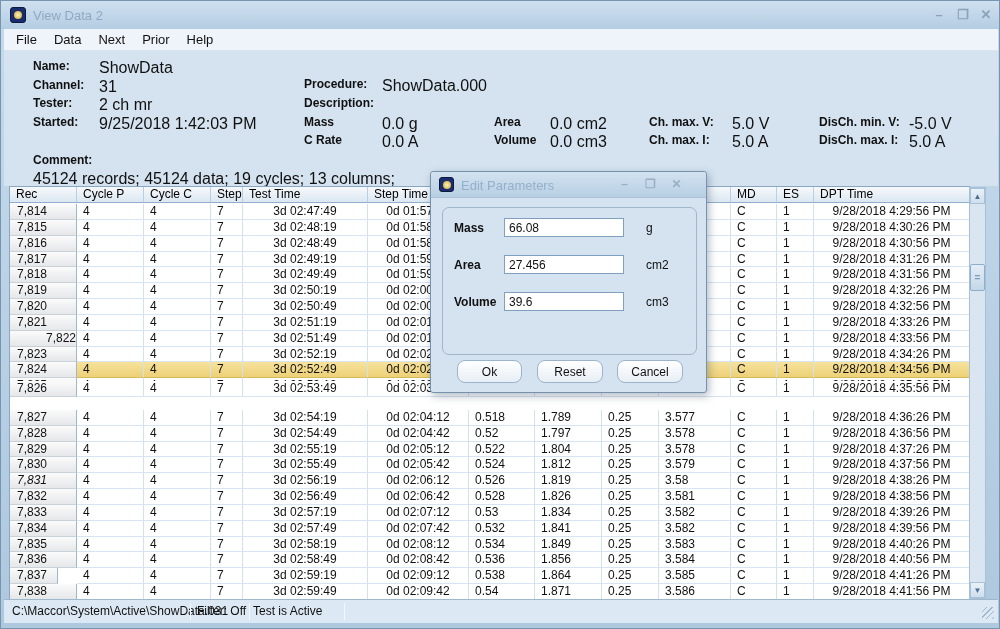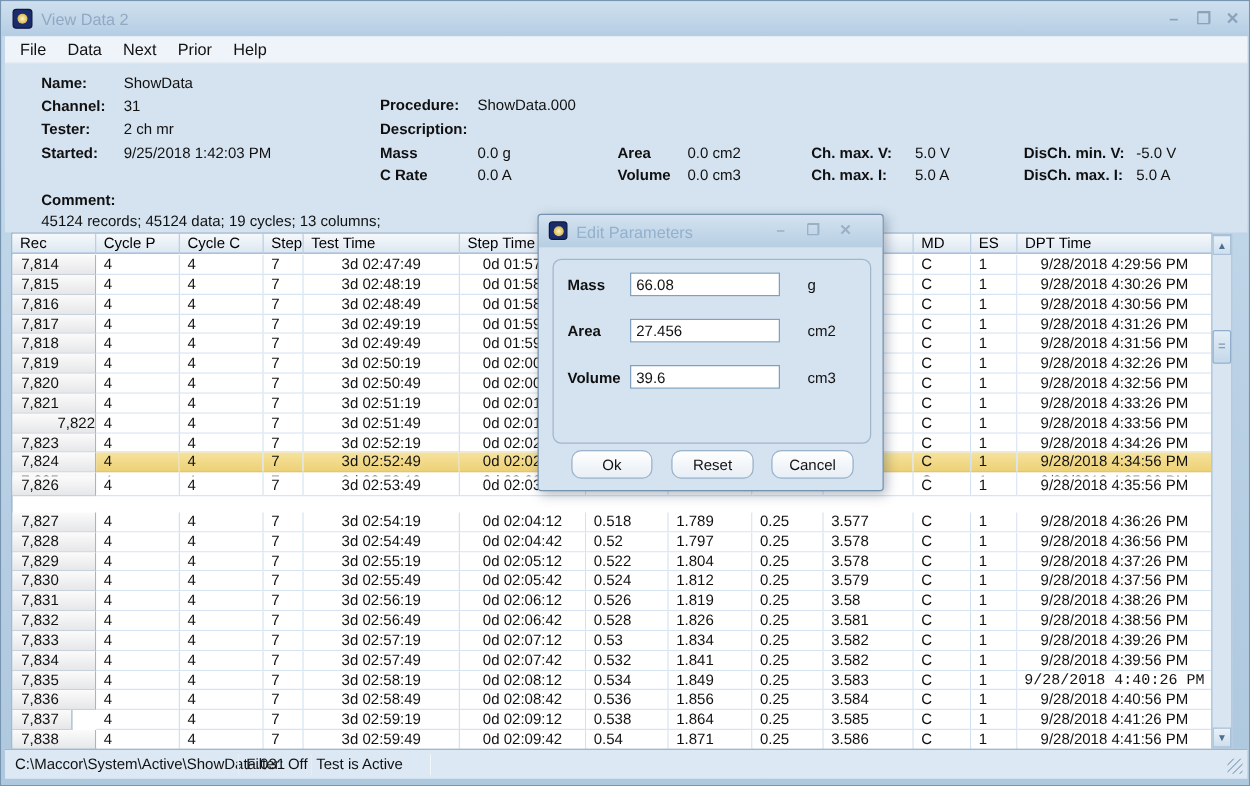--- a/index.html
+++ b/index.html
@@ -21,21 +21,21 @@
     font-size:13px; line-height:14px; color:#8aa3bb; font-weight:bold; }
   
   .menubar { position:absolute; left:3px; top:28px; width:994px; height:22px;
     background:#eff4fa; border-bottom:1px solid #dbe4ee; padding-left:12px; }
   .menu-item { display:inline-block; font-size:13px; color:#111; margin-right:17px;
     line-height:22px; }
   
   .info { position:absolute; left:3px; top:50px; width:994px; height:135px;
     background:#d5e3f0; }
   .lbl { position:absolute; font-size:12px; font-weight:bold; color:#101010; white-space:nowrap; }
-  .val { position:absolute; font-size:12px; color:#101010; white-space:nowrap; }
+  .val { position:absolute; font-size:16px; color:#101010; white-space:nowrap; }
   
   .grid { position:absolute; left:8px; top:185px; width:961px; height:413px;
     background:#fff; border:1px solid #89a7c3; }
   .thead { position:absolute; left:0; top:0; width:959px; height:16px;
     border-bottom:1px solid #8fb0cf; background:linear-gradient(#f6f9fc,#dce7f1); }
   .hcell { position:absolute; top:0; height:15px; font-size:12px; line-height:15px;
     color:#000; border-right:1px solid #b9cfe4; padding-left:6px; overflow:hidden;
     white-space:nowrap; }
   .tbody { position:absolute; left:0; top:17px; width:959px; height:396px; }
   .trow { position:absolute; left:0; width:959px; height:15.84px; }
@@ -406,21 +406,21 @@
           <div class="tcell center" style="left: 358px; width: 101px;">0d 02:05:42</div>
           <div class="tcell" style="left: 459px; width: 66px;">0.524</div>
           <div class="tcell" style="left: 525px; width: 67px;">1.812</div>
           <div class="tcell" style="left: 592px; width: 57px;">0.25</div>
           <div class="tcell" style="left: 649px; width: 72px;">3.579</div>
           <div class="tcell" style="left: 721px; width: 46px;">C</div>
           <div class="tcell" style="left: 767px; width: 37px;">1</div>
           <div class="tcell center" style="left: 804px; width: 156px;">9/28/2018 4:37:56 PM</div>
         </div>
         <div class="trow" style="top: 269.28px;">
-          <div class="tcell rec" style="left: 0px; width: 67px;">7,831</div>
+          <div class="tcell rec" style="left: 0px; width: 67px; font-style: italic;">7,831</div>
           <div class="tcell" style="left: 67px; width: 67px;">4</div>
           <div class="tcell" style="left: 134px; width: 67px;">4</div>
           <div class="tcell" style="left: 201px; width: 32px;">7</div>
           <div class="tcell center" style="left: 233px; width: 125px;">3d 02:56:19</div>
           <div class="tcell center" style="left: 358px; width: 101px;">0d 02:06:12</div>
           <div class="tcell" style="left: 459px; width: 66px;">0.526</div>
           <div class="tcell" style="left: 525px; width: 67px;">1.819</div>
           <div class="tcell" style="left: 592px; width: 57px;">0.25</div>
           <div class="tcell" style="left: 649px; width: 72px;">3.58</div>
           <div class="tcell" style="left: 721px; width: 46px;">C</div>
@@ -478,21 +478,21 @@
           <div class="tcell" style="left: 134px; width: 67px;">4</div>
           <div class="tcell" style="left: 201px; width: 32px;">7</div>
           <div class="tcell center" style="left: 233px; width: 125px;">3d 02:58:19</div>
           <div class="tcell center" style="left: 358px; width: 101px;">0d 02:08:12</div>
           <div class="tcell" style="left: 459px; width: 66px;">0.534</div>
           <div class="tcell" style="left: 525px; width: 67px;">1.849</div>
           <div class="tcell" style="left: 592px; width: 57px;">0.25</div>
           <div class="tcell" style="left: 649px; width: 72px;">3.583</div>
           <div class="tcell" style="left: 721px; width: 46px;">C</div>
           <div class="tcell" style="left: 767px; width: 37px;">1</div>
-          <div class="tcell center" style="left: 804px; width: 156px; font-family: Liberation Mono, monospace;">9/28/2018 4:40:26 PM</div>
+          <div class="tcell center" style="left: 804px; width: 156px;">9/28/2018 4:40:26 PM</div>
         </div>
         <div class="trow" style="top: 348.48px;">
           <div class="tcell rec" style="left: 0px; width: 67px;">7,836</div>
           <div class="tcell" style="left: 67px; width: 67px;">4</div>
           <div class="tcell" style="left: 134px; width: 67px;">4</div>
           <div class="tcell" style="left: 201px; width: 32px;">7</div>
           <div class="tcell center" style="left: 233px; width: 125px;">3d 02:58:49</div>
           <div class="tcell center" style="left: 358px; width: 101px;">0d 02:08:42</div>
           <div class="tcell" style="left: 459px; width: 66px;">0.536</div>
           <div class="tcell" style="left: 525px; width: 67px;">1.856</div>

